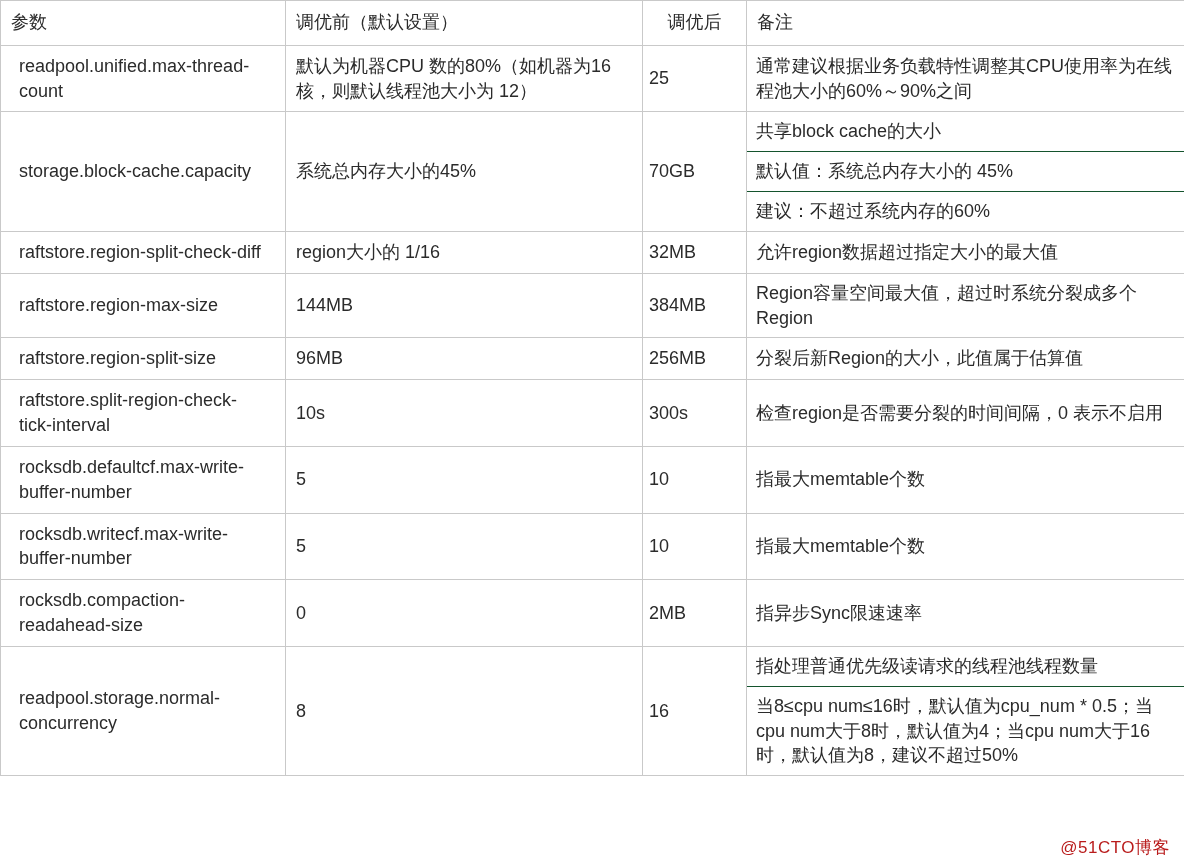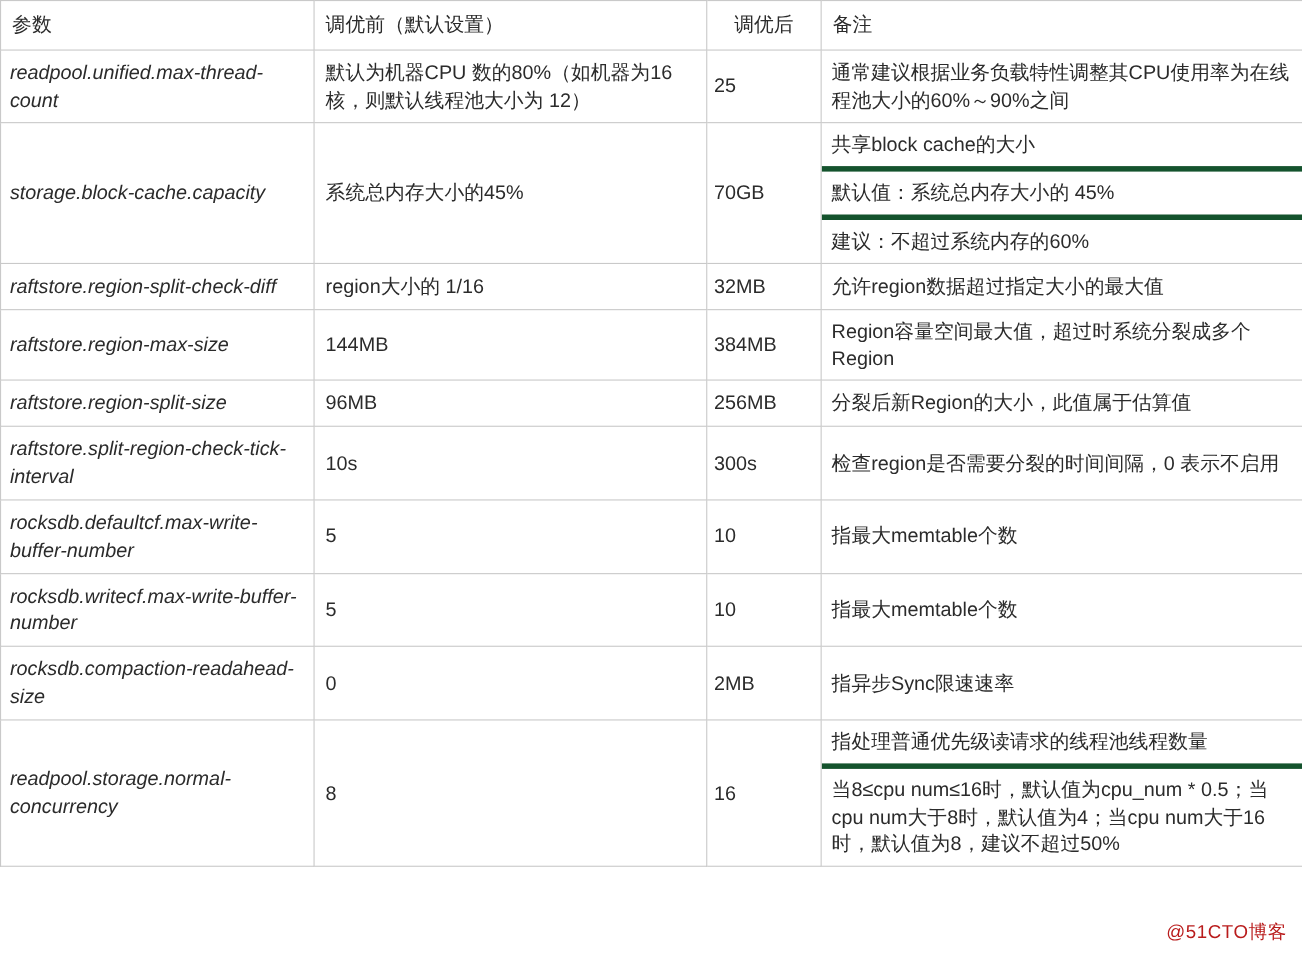--- a/index.html
+++ b/index.html
@@ -45,24 +45,23 @@
     color: #000000;
     text-align: left;
     padding: 9px 10px 10px 10px;
     border-top: 1px solid #c9c9c9;
     margin-top: 12px;
   }
   thead th.th-after { text-align: center; padding-left: 4px; padding-right: 4px; }
 
   
   td.cell-param {
-    padding: 8px 8px;
+    padding: 8px 18px;
     text-align: left;
     word-break: break-word;
-    font-style: italic;
   }
   td.cell-before {
     padding: 8px 10px;
     text-align: left;
     word-break: break-word;
   }
   td.cell-after {
     padding: 8px 6px;
     text-align: left;
     white-space: nowrap;
@@ -71,21 +70,21 @@
     padding: 0;
     text-align: left;
     vertical-align: middle;
   }
 
   
   .note-lines { display: block; width: 100%; }
   .note-line {
     display: block;
     padding: 7px 9px;
-    border-bottom: 5px solid #14532d;
+    border-bottom: 1px solid #14532d;
     word-break: break-word;
   }
   .note-line:last-child { border-bottom: none; }
   .note-lines.single .note-line { border-bottom: none; }
 
   
   #watermark {
     position: absolute;
     right: 14px;
     bottom: 8px;

